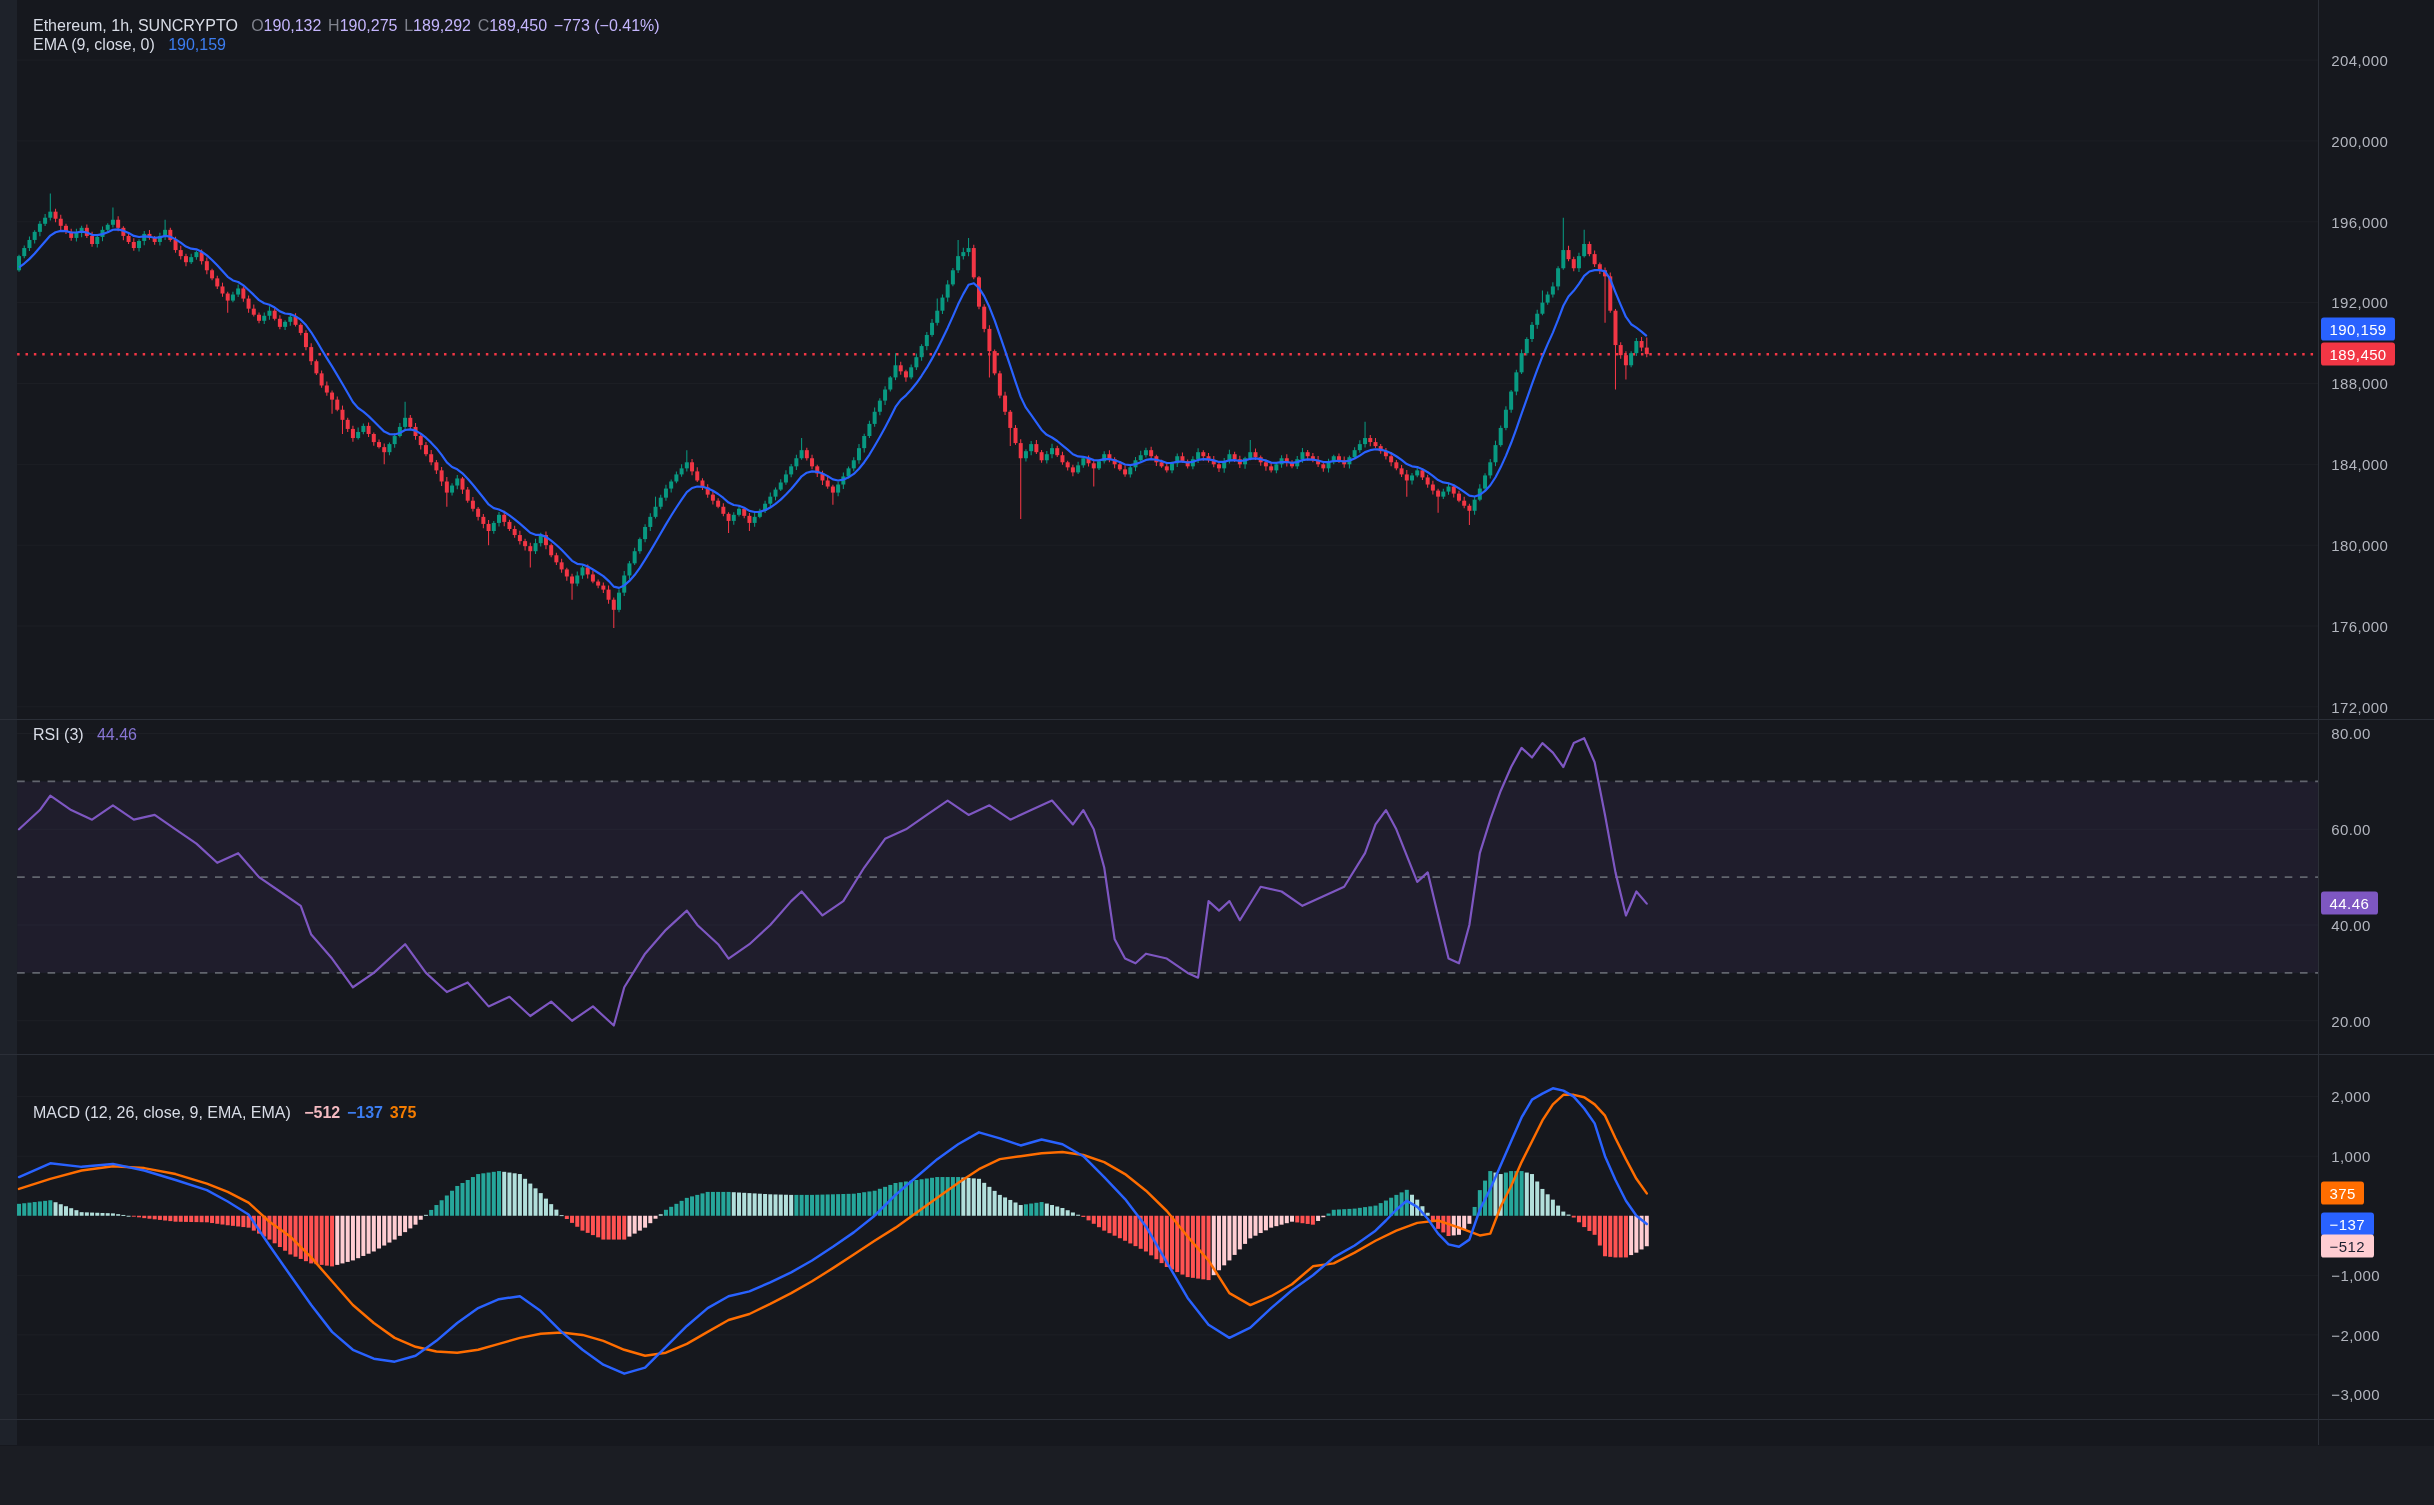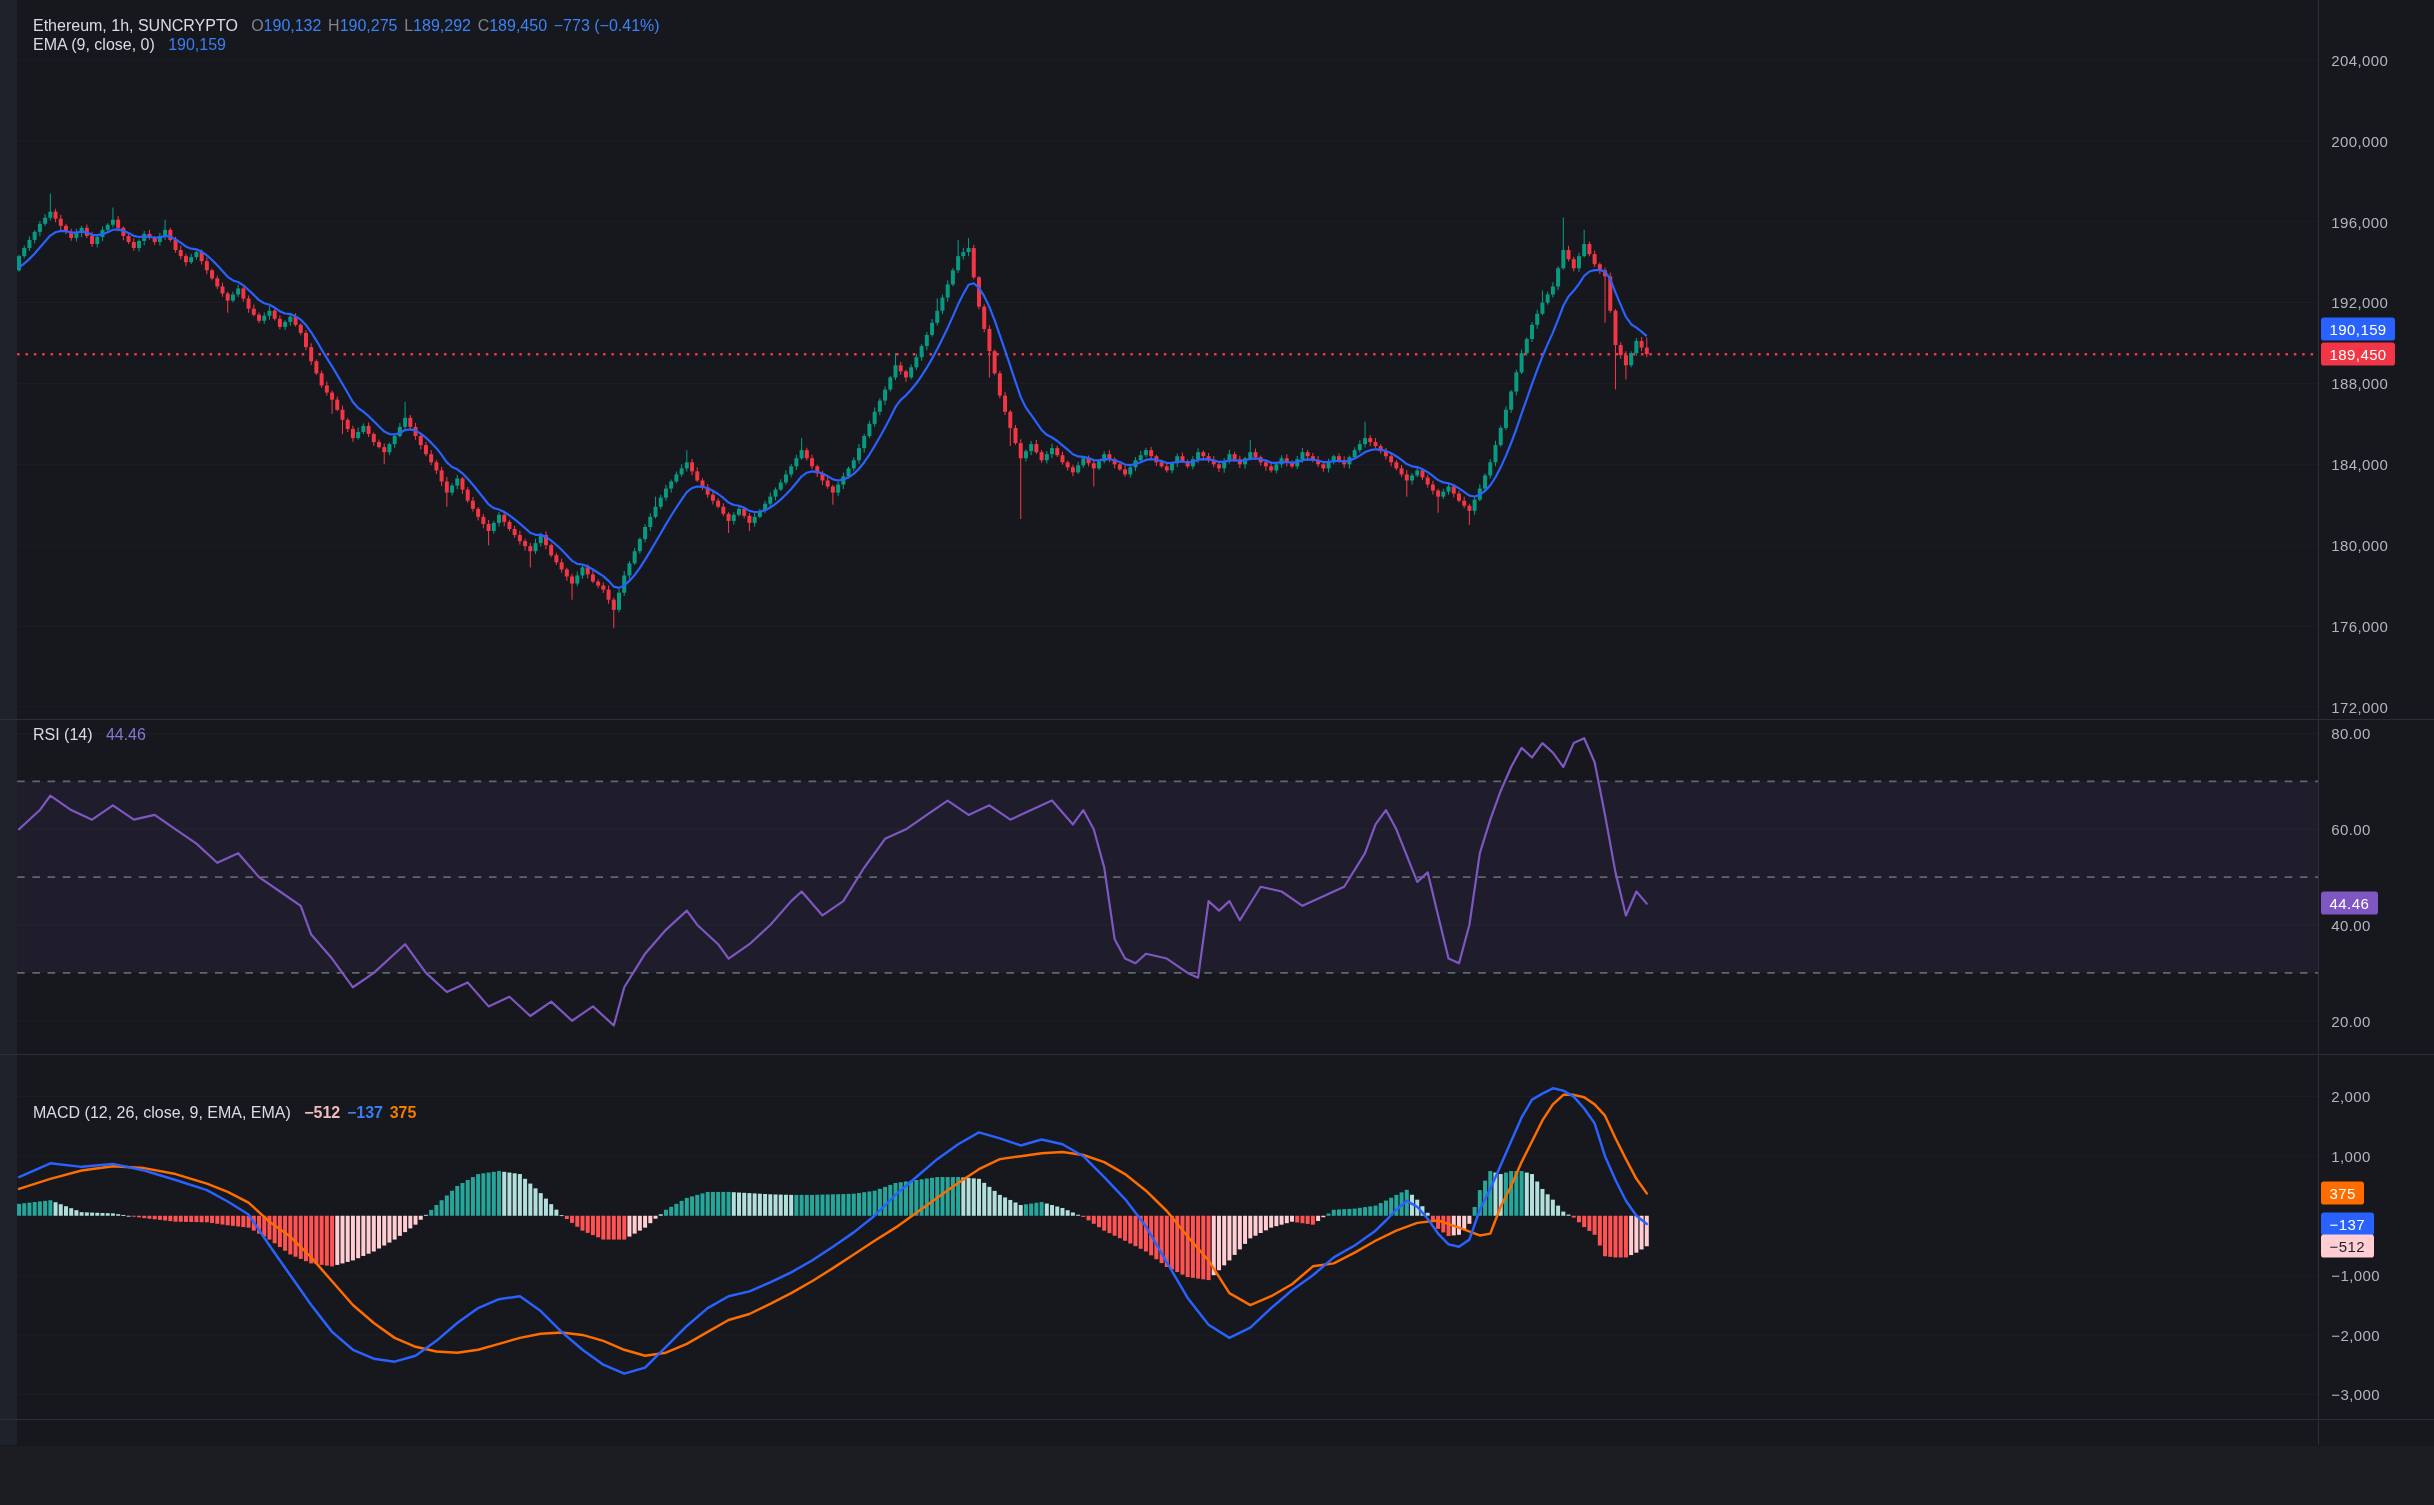--- a/index.html
+++ b/index.html
@@ -4,21 +4,21 @@
 <style>
   html,body{margin:0;padding:0;background:#0d0f13;}
   #app{position:relative;width:2435px;height:1506px;background:#16181e;overflow:hidden;
        font-family:"Liberation Sans","DejaVu Sans",sans-serif;-webkit-font-smoothing:antialiased;}
   #left-strip{position:absolute;left:0;top:0;width:17px;height:1445px;background:#1e222a;}
   #chart-svg{position:absolute;left:0;top:0;}
   .sep{position:absolute;left:0;width:2435px;height:1px;background:#2b2f38;}
   #axis-border{position:absolute;left:2318px;top:0;width:1px;height:1445px;background:#2b2f38;}
   .legend{position:absolute;left:33px;font-size:16px;color:#d8dce6;white-space:nowrap;z-index:5;}
   .legend .dim{color:#80838e;}
-  .legend .red{color:#3b82f6;}
+  .legend .red{color:#c4b5fd;}
   .legend .blue{color:#3c7df0;}
   .legend .purple{color:#8675d3;}
   .legend .orange{color:#f57c00;}
   .legend .pink{color:#f3bac1;}
   .legend b{font-weight:700;}
   .sp{display:inline-block;width:13.3px;}
   .sps{display:inline-block;width:6.7px;}
   .tick{position:absolute;left:2318px;width:105px;text-align:left;padding-left:13.3px;
         font-size:15px;color:#b2b5be;letter-spacing:0.4px;transform:translateY(-50%);}
   .pill{position:absolute;left:2321px;transform:translateY(-50%);border-radius:2.9px;
@@ -1012,21 +1012,21 @@
   <div class="sep" style="top:1419px"></div>
   <div id="axis-border"></div>
 
   <div class="legend" style="top:17px">
     <span>Ethereum, 1h, SUNCRYPTO</span><span class="sp"></span><span class="dim">O</span><span class="red">190,132</span><span class="sps"></span><span class="dim">H</span><span class="red">190,275</span><span class="sps"></span><span class="dim">L</span><span class="red">189,292</span><span class="sps"></span><span class="dim">C</span><span class="red">189,450</span><span class="sps"></span><span class="red">−773 (−0.41%)</span>
   </div>
   <div class="legend" style="top:36px">
     <span>EMA (9, close, 0)</span><span class="sp"></span><span class="blue">190,159</span>
   </div>
   <div class="legend" style="top:726px">
-    <span>RSI (14)</span><span class="sp"></span><span class="purple">44.46</span>
+    <span>RSI (3)</span><span class="sp"></span><span class="purple">44.46</span>
   </div>
   <div class="legend" style="top:1104px">
     <span>MACD (12, 26, close, 9, EMA, EMA)</span><span class="sp"></span><b class="pink">−512</b><span class="sps"></span><b class="blue">−137</b><span class="sps"></span><b class="orange">375</b>
   </div>
 
   <div id="price-axis"></div>
   <div id="time-row"></div>
 
   <div id="footer">
     

